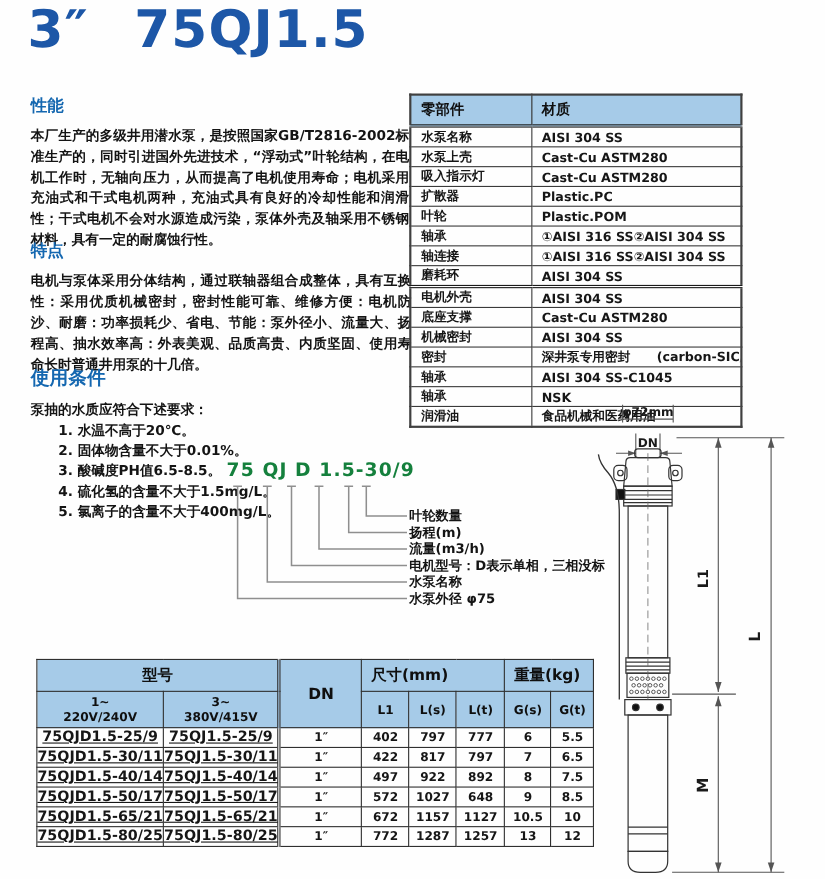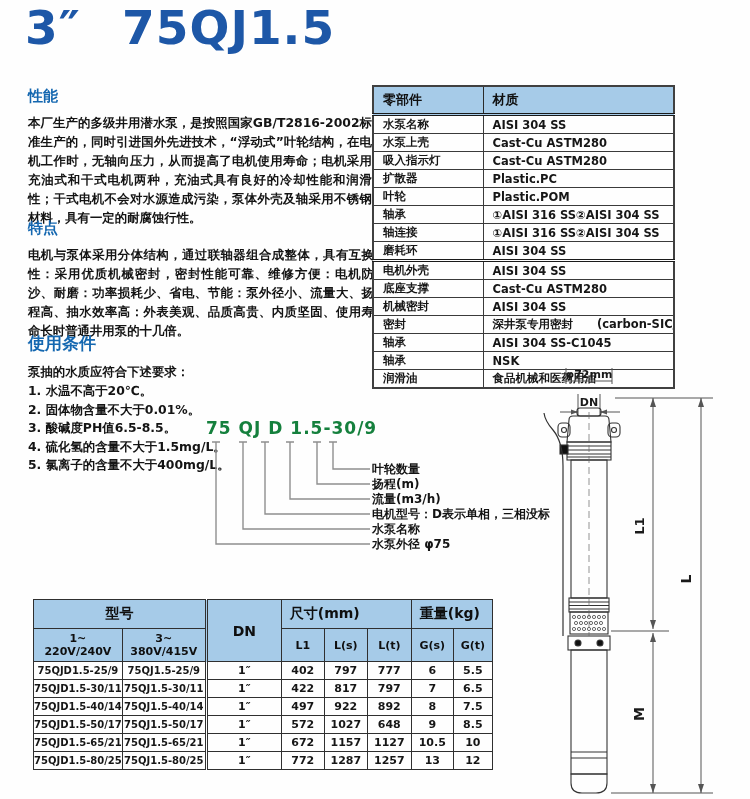--- a/index.html
+++ b/index.html
@@ -11,21 +11,21 @@
 
   .sec{position:absolute;}
   .sec h2{margin:0 0 7px 0;font-size:15px;font-weight:bold;color:#1467b0;}
   .sec p{margin:0;font-size:12.4px;line-height:19px;font-weight:600;text-align:justify;color:#141414;}
   .sec-perf{left:28px;top:87px;width:344px;}
   .sec-feat{left:28px;top:219px;width:346px;}
   .sec-cond{left:28px;top:332px;width:344px;}
   .sec-cond h2{font-size:17px;}
   .cond-intro{margin-bottom:1px !important;}
   .cond-list{list-style:none;margin:0;padding:0;}
-  .cond-list li{font-size:12.4px;line-height:18.6px;font-weight:600;color:#141414;}
+  .cond-list li{font-size:12.4px;line-height:18.6px;font-weight:600;color:#141414;margin-left:25px;}
 
   table{border-collapse:collapse;}
   .materials{position:absolute;left:372px;top:85px;width:303px;border:2px solid #404040;table-layout:fixed;}
   .materials col.c1{width:110px;}
   .materials th{background:#a6cbe8;border:1px solid #2a2a2a;border-bottom:3px double #1a1a1a;
                 font-size:13px;text-align:left;padding:4px 0 4px 9px;color:#101010;}
   .materials td{border:1px solid #3a3a3a;font-size:11.5px;font-weight:600;height:13.6px;
                 padding:1px 0 1px 9px;white-space:nowrap;overflow:hidden;}
   .materials tbody.motor tr:first-child td{border-top:3px double #1a1a1a;}
   .mat-note{margin-left:24px;}
@@ -45,21 +45,21 @@
   .drawing{position:absolute;left:533px;top:366px;width:216px;height:432px;}
 
   .spec{position:absolute;left:33px;top:599px;table-layout:fixed;}
   .spec th,.spec td{border:1px solid #2f2f2f;}
   .spec thead th{background:#a6cbe8;color:#0f0f0f;}
   .spec .gh{font-size:14px;font-weight:bold;height:26px;}
   .spec .gh-left{text-align:left;padding-left:8px;}
   .spec .volt{font-size:11px;font-weight:bold;line-height:13px;height:30px;}
   .spec .sub{font-size:11px;font-weight:bold;}
   .spec td{font-size:11px;font-weight:600;text-align:center;height:15px;padding:1px 0;white-space:nowrap;}
-  .spec td.model{font-size:10px;}
+  .spec td.model{font-size:13px;text-decoration:underline;}
   .dnb{border-left:3px double #2f2f2f !important;}
 
   .notes{position:absolute;left:30px;top:761px;}
   .notes div{font-size:11.5px;font-weight:bold;line-height:17.5px;color:#111;white-space:nowrap;}
 </style>
 </head>
 <body>
 
 <div class="page">
 

